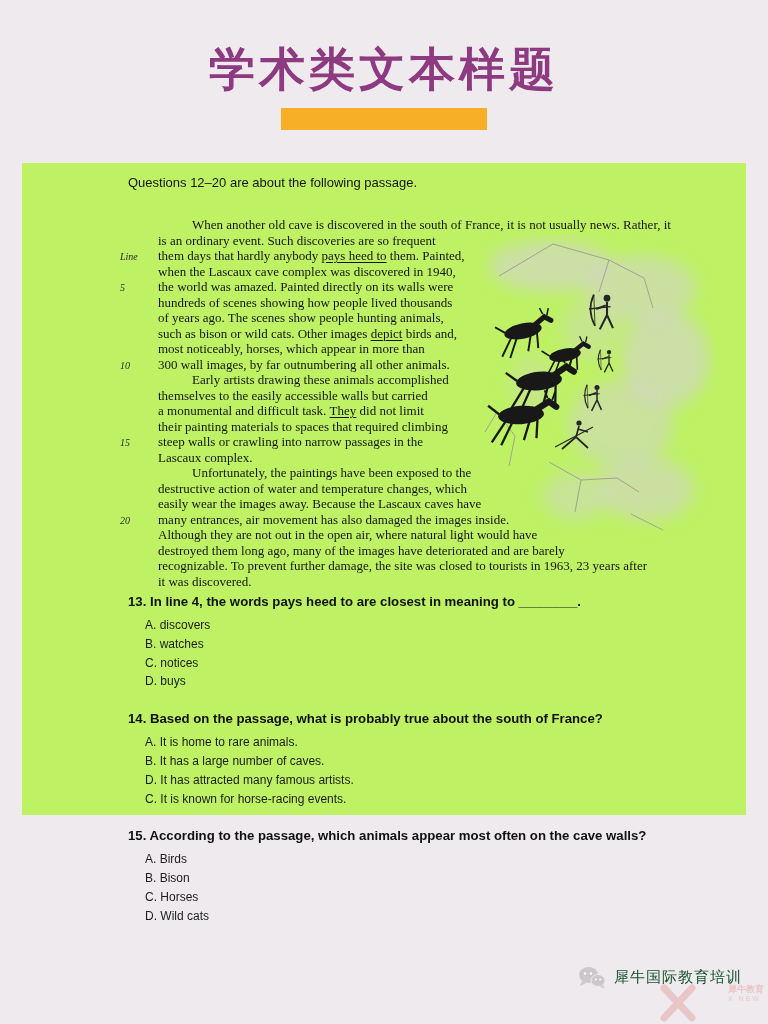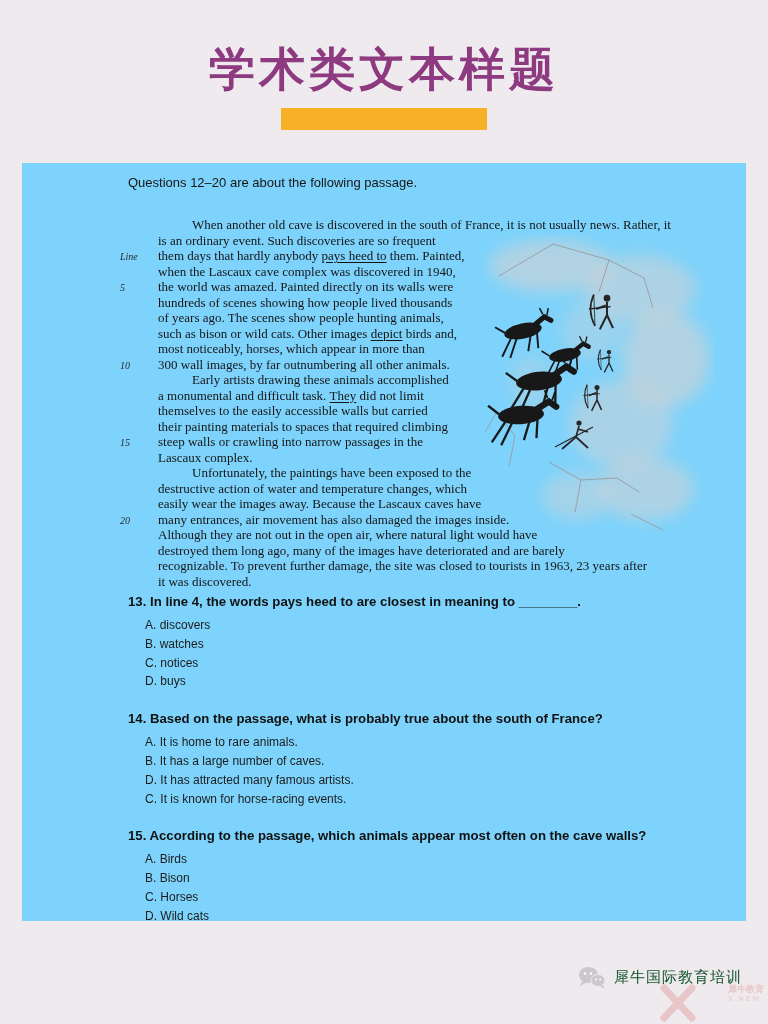--- a/index.html
+++ b/index.html
@@ -10,22 +10,22 @@
   }
   
   .header{padding-top:42px;text-align:center;}
   .main-title{
     font-size:46px;line-height:54px;font-weight:800;letter-spacing:4px;
     color:#8D3A80;font-family:"DejaVu Sans",sans-serif;
   }
   .title-bar{width:206px;height:22px;background:#F8AF28;margin:12px auto 0;}
   
   .card{
-    position:absolute;left:22px;top:163px;width:724px;height:758px;
-    background:#7dd3fc;
+    position:absolute;left:22px;top:163px;width:724px;height:652px;
+    background:#bef264;
   }
   .intro{
     position:absolute;left:106px;top:12px;
     font-size:13px;color:#161616;
   }
   
   .passage{
     position:absolute;left:0;top:54px;width:724px;
     font-family:"Liberation Serif","DejaVu Serif",serif;
     font-size:13px;color:#151515;z-index:2;
@@ -143,22 +143,22 @@
       <div class="pline"><span class="ptext"><span>is an ordinary event. Such discoveries are so frequent</span></span></div>
       <div class="pline"><span class="pnum">Line</span><span class="ptext"><span>them days that hardly anybody </span><u>pays heed to</u><span> them. Painted,</span></span></div>
       <div class="pline"><span class="ptext"><span>when the Lascaux cave complex was discovered in 1940,</span></span></div>
       <div class="pline"><span class="pnum">5</span><span class="ptext"><span>the world was amazed. Painted directly on its walls were</span></span></div>
       <div class="pline"><span class="ptext"><span>hundreds of scenes showing how people lived thousands</span></span></div>
       <div class="pline"><span class="ptext"><span>of years ago. The scenes show people hunting animals,</span></span></div>
       <div class="pline"><span class="ptext"><span>such as bison or wild cats. Other images </span><u>depict</u><span> birds and,</span></span></div>
       <div class="pline"><span class="ptext"><span>most noticeably, horses, which appear in more than</span></span></div>
       <div class="pline"><span class="pnum">10</span><span class="ptext"><span>300 wall images, by far outnumbering all other animals.</span></span></div>
       <div class="pline"><span class="ptext ind"><span>Early artists drawing these animals accomplished</span></span></div>
+      <div class="pline"><span class="ptext"><span>themselves to the easily accessible walls but carried</span></span></div>
       <div class="pline"><span class="ptext"><span>a monumental and difficult task. </span><u>They</u><span> did not limit</span></span></div>
-      <div class="pline"><span class="ptext"><span>themselves to the easily accessible walls but carried</span></span></div>
       <div class="pline"><span class="ptext"><span>their painting materials to spaces that required climbing</span></span></div>
       <div class="pline"><span class="pnum">15</span><span class="ptext"><span>steep walls or crawling into narrow passages in the</span></span></div>
       <div class="pline"><span class="ptext"><span>Lascaux complex.</span></span></div>
       <div class="pline"><span class="ptext ind"><span>Unfortunately, the paintings have been exposed to the</span></span></div>
       <div class="pline"><span class="ptext"><span>destructive action of water and temperature changes, which</span></span></div>
       <div class="pline"><span class="ptext"><span>easily wear the images away. Because the Lascaux caves have</span></span></div>
       <div class="pline"><span class="pnum">20</span><span class="ptext"><span>many entrances, air movement has also damaged the images inside.</span></span></div>
       <div class="pline"><span class="ptext"><span>Although they are not out in the open air, where natural light would have</span></span></div>
       <div class="pline"><span class="ptext"><span>destroyed them long ago, many of the images have deteriorated and are barely</span></span></div>
       <div class="pline"><span class="ptext"><span>recognizable. To prevent further damage, the site was closed to tourists in 1963, 23 years after</span></span></div>

